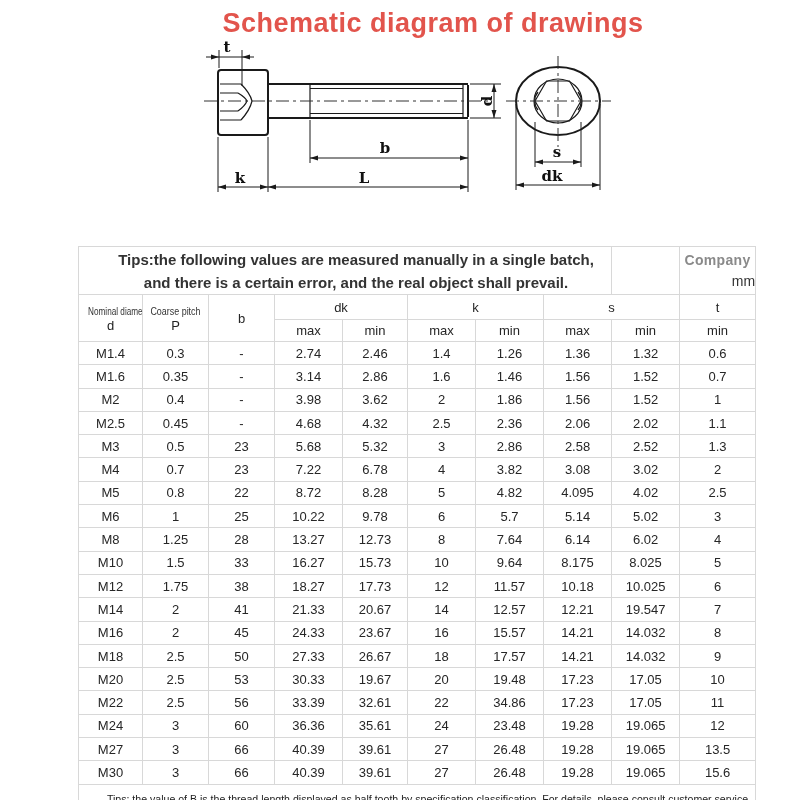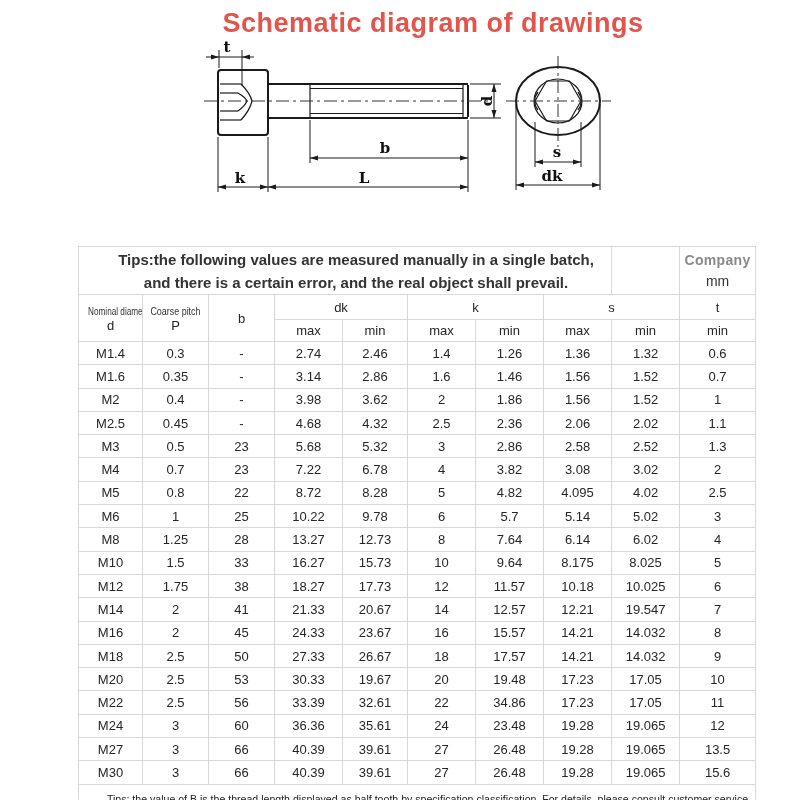--- a/index.html
+++ b/index.html
@@ -1,33 +1,33 @@
 <!DOCTYPE html>
 <html><head>
 <meta charset="utf-8">
 <style>
   html,body{margin:0;padding:0;background:#fff;}
   .page{position:relative;width:800px;height:800px;background:#ffffff;overflow:hidden;
-        font-family:"Liberation Sans",sans-serif;color:#222;}
+        font-family:"Liberation Sans",sans-serif;color:#222;border-radius:13px;}
   .title{position:absolute;top:8px;left:0;width:800px;text-align:center;
          transform:translateX(33px);font-size:27px;font-weight:bold;letter-spacing:0.5px;}
   .drawing-svg{position:absolute;top:0;left:0;}
   .specline{position:absolute;top:201px;left:218px;white-space:nowrap;font-size:15px;}
   .spec-label{display:inline-block;transform:scaleX(0.80);transform-origin:left center;
               color:#1c1c1c;font-weight:500;}
   .spec-value{display:inline-block;color:#7a7a7a;font-weight:bold;letter-spacing:0.6px;margin-left:-26px;}
   .spec-table{position:absolute;top:246px;left:78px;width:677px;border-collapse:collapse;
               table-layout:fixed;background:#fff;}
   .spec-table td,.spec-table th{border:1px solid #d8d8d8;text-align:center;vertical-align:middle;
               font-weight:normal;font-size:13px;color:#262626;padding:0;overflow:hidden;}
   .tips-cell{text-align:left;font-weight:bold !important;font-size:15px !important;
              color:#333 !important;padding-left:22px !important;line-height:23px !important;}
   .unit-cell{line-height:21px;}
   .unit-label{color:#8a8a8a;font-size:14px;font-weight:bold;letter-spacing:0.3px;}
-  .unit-value{color:#333;font-size:14px;}
+  .unit-value{color:#333;font-size:14px;text-align:right;}
   .hdr-group{font-size:14px;color:#222;}
   .hdr-sub{font-size:13.5px;color:#222;}
   .condensed{display:inline-block;white-space:nowrap;transform:scaleX(0.78);transform-origin:center center;
              font-size:10.5px;color:#333;}
   .condensed2{display:inline-block;white-space:nowrap;transform:scaleX(0.85);transform-origin:center center;
              font-size:10.5px;color:#333;}
   .hdr-letter{font-size:13px;color:#222;}
   .row-tips{height:48px;}
   .row-group{height:25px;}
   .row-sub{height:22px;}

